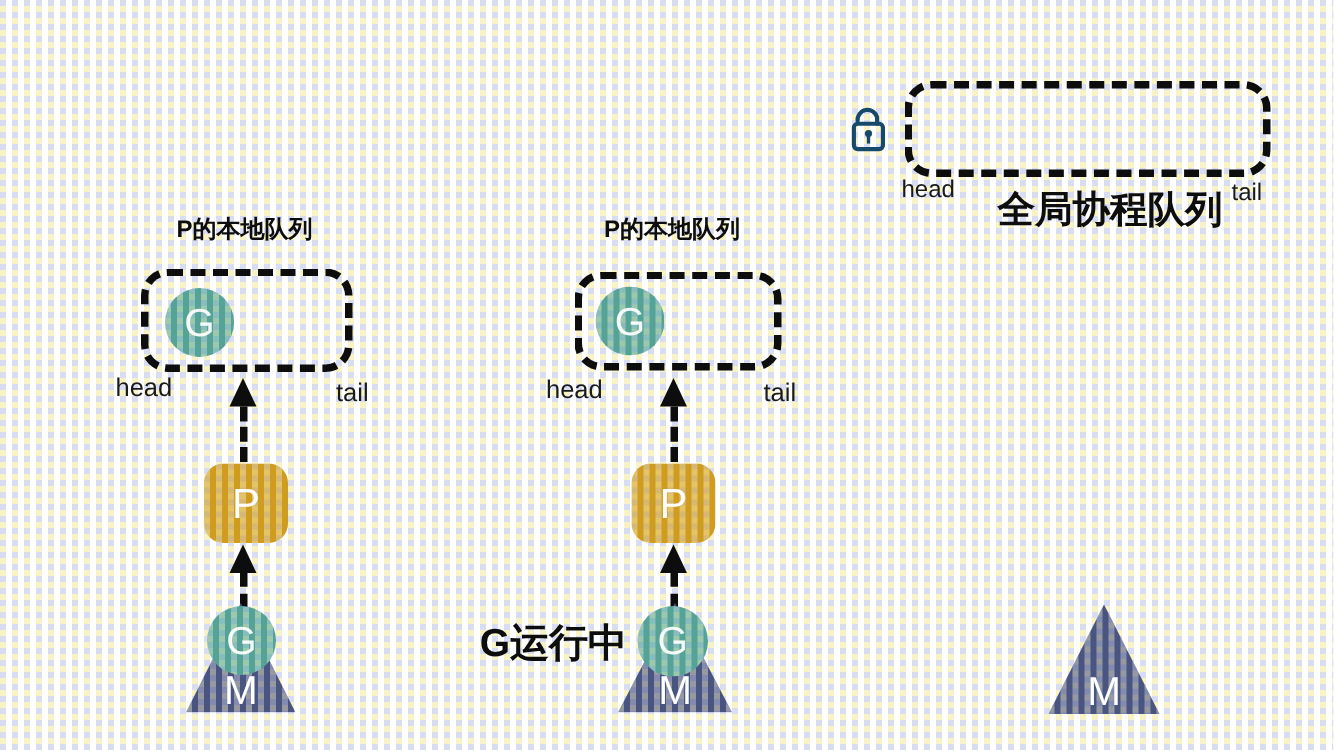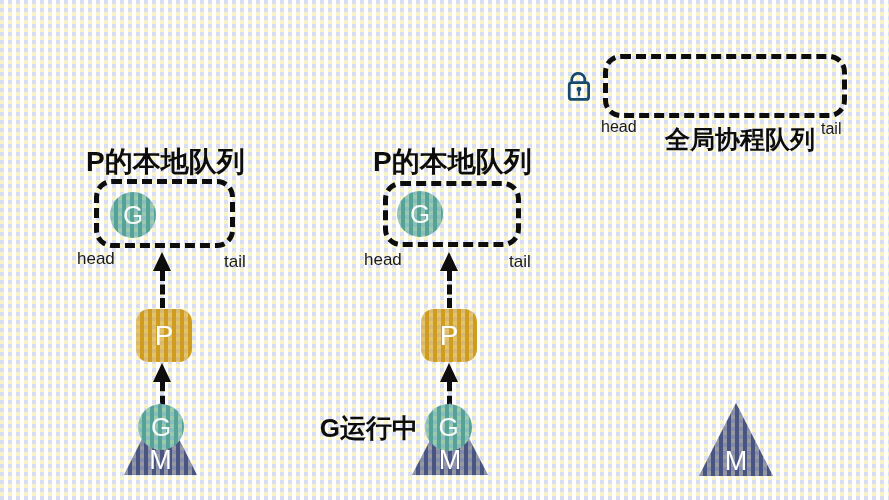--- a/index.html
+++ b/index.html
@@ -22,21 +22,21 @@
 
   
   .textured {
     background-image: conic-gradient(rgba(255,255,255,0) 0 50%,
                                      rgba(255,250,205,0.42) 50% 75%,
                                      rgba(222,230,252,0.38) 75% 100%);
     background-size: 8px 8px;
   }
 
   .q-title {
-    font-size: 28px;
+    font-size: 16px;
     font-weight: 600;
     text-align: center;
     white-space: nowrap;
     color: #0d0d0d;
   }
   .gq-title { font-size: 25px; text-align: right; }
 
   .q-rect {
     box-sizing: border-box;
     border: 5px dashed #0d0d0d;

